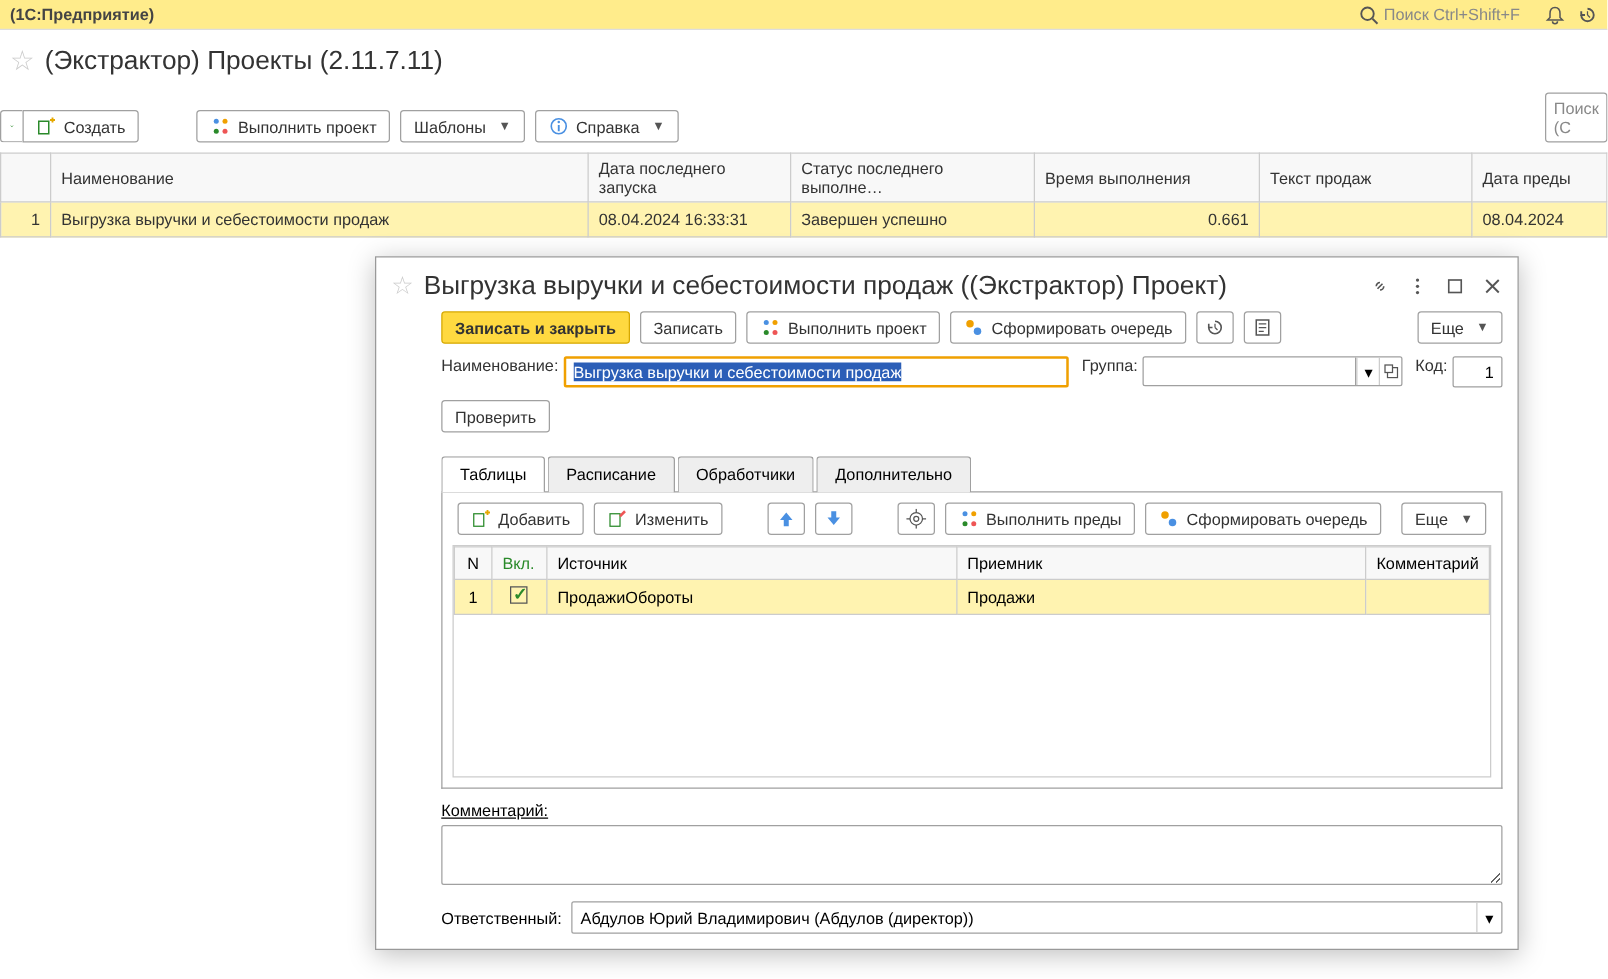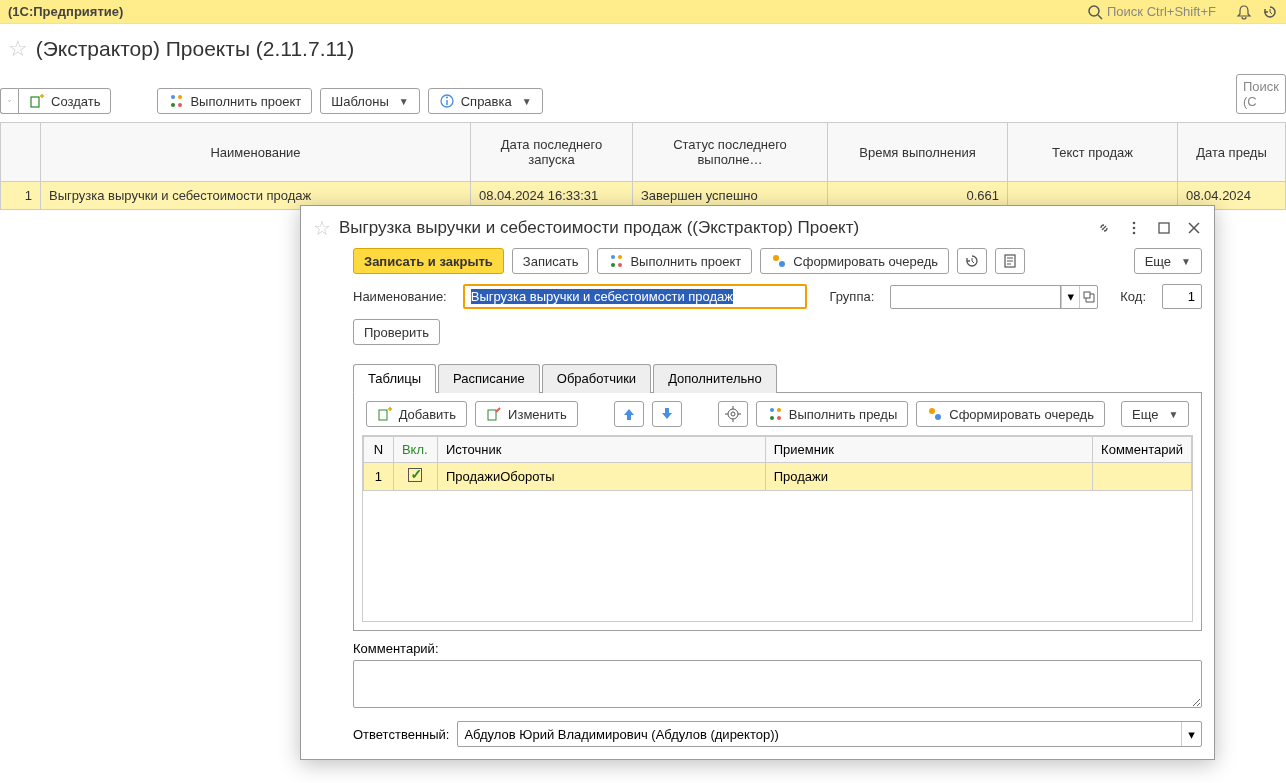--- a/index.html
+++ b/index.html
@@ -21,39 +21,39 @@
 
 .toolbar { display: flex; align-items: flex-end; padding: 4px 0 8px 0; gap: 8px; }
 .toolbar .gap { width: 30px; }
 .btn { display: inline-flex; align-items: center; padding: 4px 10px; border: 1px solid #a0a0a0; border-radius: 3px; background: #fff; cursor: pointer; font-size: 13px; color: #333; gap: 6px; height: 26px; }
 .btn.primary { background: #ffd940; border-color: #d6a800; font-weight: bold; }
 .btn.icon-only { padding: 4px 6px; }
 .dropdown-arrow { margin-left: 4px; font-size: 10px; color: #555; }
 
 
 .main-table { width: 100%; border-collapse: collapse; }
-.main-table th { background: #f8f8f8; border: 1px solid #ccc; padding: 14px 8px; text-align: center; font-weight: normal; color: #333; }
+.main-table th { background: #f8f8f8; border: 1px solid #ccc; padding: 4px 8px; text-align: left; font-weight: normal; color: #333; }
 .main-table td { border: 1px solid #ccc; padding: 6px 8px; color: #333; }
 .main-table tr.selected td { background: #fff3b0; }
 .main-table td.num { text-align: right; width: 40px; }
 .main-table td.time { text-align: right; }
 
 
 .dialog { position: absolute; left: 300px; top: 205px; width: 915px; height: 555px; background: #fff; border: 1px solid #999; box-shadow: 0 4px 20px rgba(0,0,0,0.25); display: flex; flex-direction: column; }
 .dialog-title-bar { display: flex; align-items: center; padding: 10px 12px 8px 12px; }
 .dialog-title-bar .star { color: #ccc; margin-right: 8px; font-size: 20px; }
-.dialog-title-bar .title { font-size: 17px; color: #333; flex: 1; }
+.dialog-title-bar .title { font-size: 21px; color: #333; flex: 1; }
 .dialog-title-bar .controls { display: flex; gap: 14px; color: #555; }
 .dialog-title-bar .controls span { cursor: pointer; }
 
 .dialog-body { padding: 0 12px 12px 12px; display: flex; flex-direction: column; flex: 1; margin-left: 40px; }
 .dialog-toolbar { display: flex; gap: 8px; margin-bottom: 10px; align-items: center; }
 .dialog-toolbar .flex-sp { flex: 1; }
 
-.form-row { display: flex; align-items: center; gap: 16px; margin-bottom: 10px; }
+.form-row { display: flex; gap: 4px; margin-bottom: 10px; }
 .form-row label { color: #333; }
 .form-row input[type=text] { padding: 4px 6px; border: 1px solid #a0a0a0; border-radius: 2px; font-size: 13px; }
 .name-input-wrap { display: inline-block; border: 2px solid #f0a000; border-radius: 2px; padding: 3px 6px; width: 430px; }
 .group-select { display: flex; border: 1px solid #a0a0a0; border-radius: 2px; height: 24px; }
 .group-select .dd { width: 170px; border-right: 1px solid #a0a0a0; }
 .group-select .chev, .group-select .open { width: 18px; display: flex; align-items: center; justify-content: center; border-left: 1px solid #ccc; cursor: pointer; }
 .code-input { width: 40px; text-align: right; }
 
 .tabs { display: flex; border-bottom: 1px solid #a0a0a0; margin-top: 8px; }
 .tab { padding: 6px 14px; border: 1px solid #a0a0a0; border-bottom: none; background: #eee; cursor: pointer; margin-right: 2px; border-top-left-radius: 3px; border-top-right-radius: 3px; position: relative; top: 1px; }
@@ -67,21 +67,21 @@
 .inner-table th { background: #f8f8f8; border: 1px solid #ccc; padding: 5px 8px; text-align: left; font-weight: normal; }
 .inner-table th.vkl { color: #2a8a2a; }
 .inner-table td { border: 1px solid #ccc; padding: 5px 8px; }
 .inner-table tr.selected td { background: #fff3b0; }
 .inner-table td.num { text-align: center; width: 30px; background: #fff3b0; }
 .checkbox-cell { text-align: center; width: 40px; }
 .chk { display: inline-block; width: 14px; height: 14px; border: 1px solid #555; position: relative; }
 .chk.checked::after { content: "✓"; color: #2a8a2a; font-weight: bold; position: absolute; top: -3px; left: 1px; font-size: 14px; }
 
 .comment-row { margin-top: 10px; }
-.comment-row label { display: block; margin-bottom: 4px; }
+.comment-row label { display: block; margin-bottom: 4px; text-decoration: underline; }
 .comment-box { width: 100%; height: 48px; border: 1px solid #a0a0a0; border-radius: 2px; }
 
 .resp-row { display: flex; align-items: center; gap: 8px; margin-top: 10px; }
 .resp-select { flex: 1; display: flex; border: 1px solid #a0a0a0; border-radius: 2px; height: 26px; align-items: center; padding-left: 6px; }
 .resp-select .chev { margin-left: auto; width: 20px; text-align: center; border-left: 1px solid #ccc; cursor: pointer; height: 100%; display: flex; align-items: center; justify-content: center; }
 
 .search-right { border: 1px solid #a0a0a0; border-radius: 3px; padding: 4px 6px; color: #888; width: 50px; margin-left: auto; }
 
 
 svg.ic16 { width: 16px; height: 16px; vertical-align: middle; }

